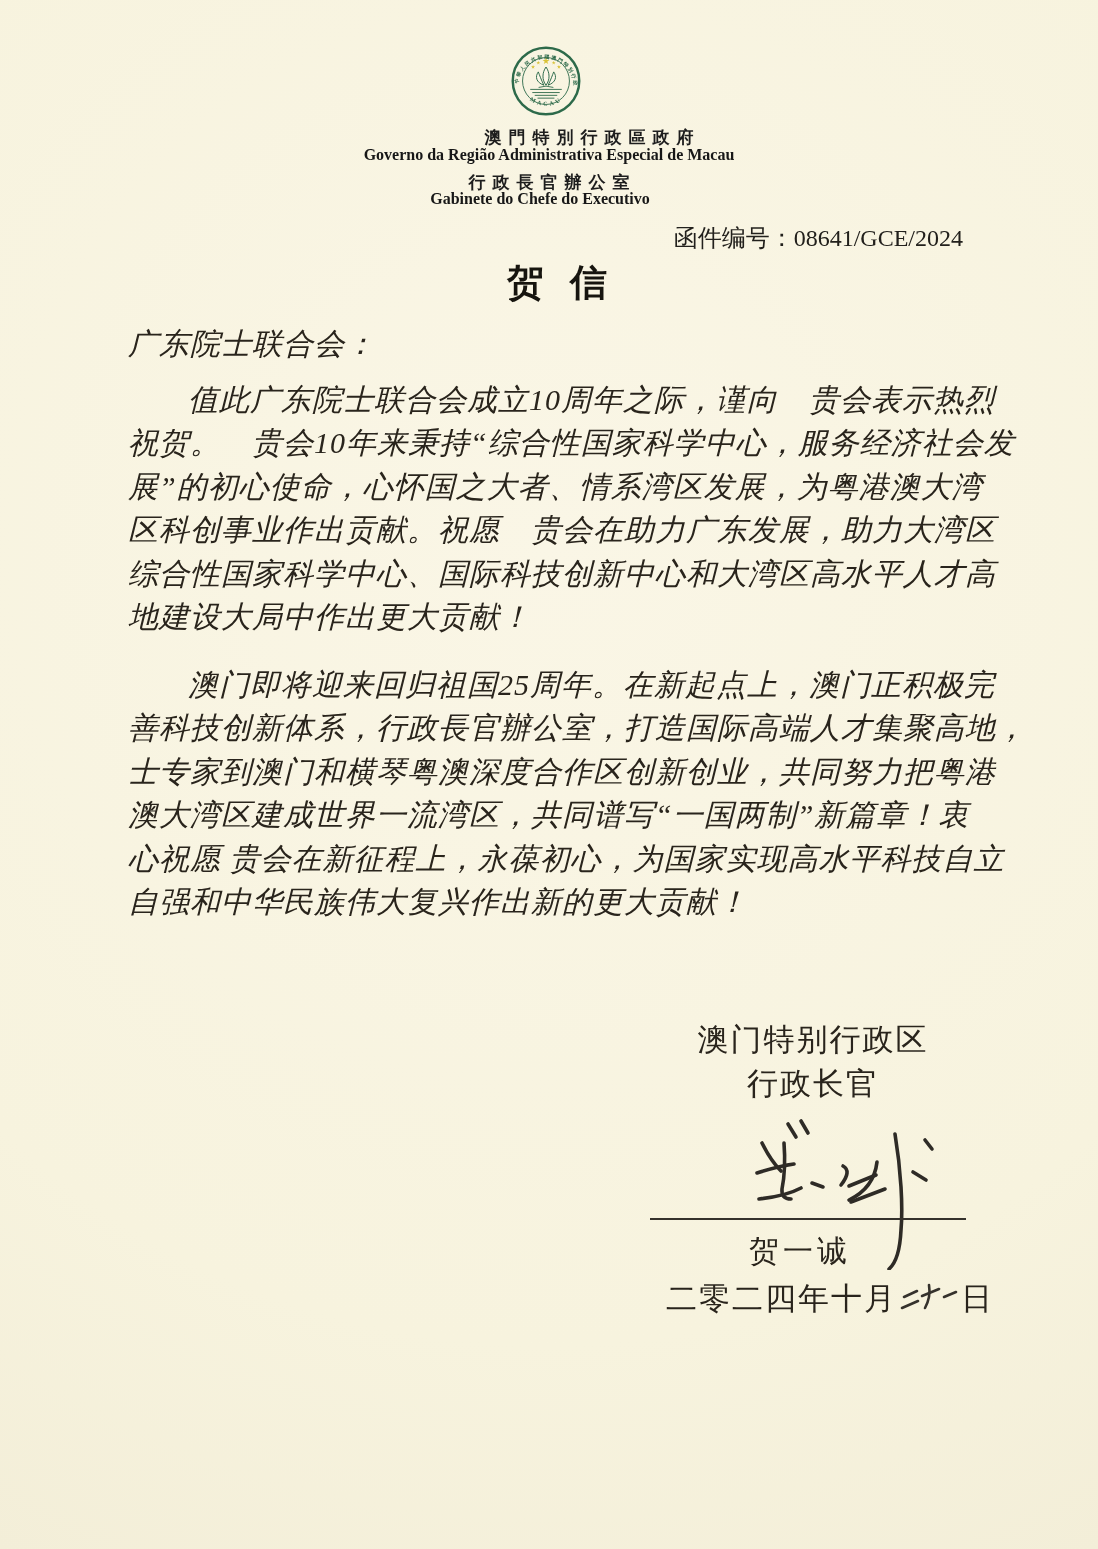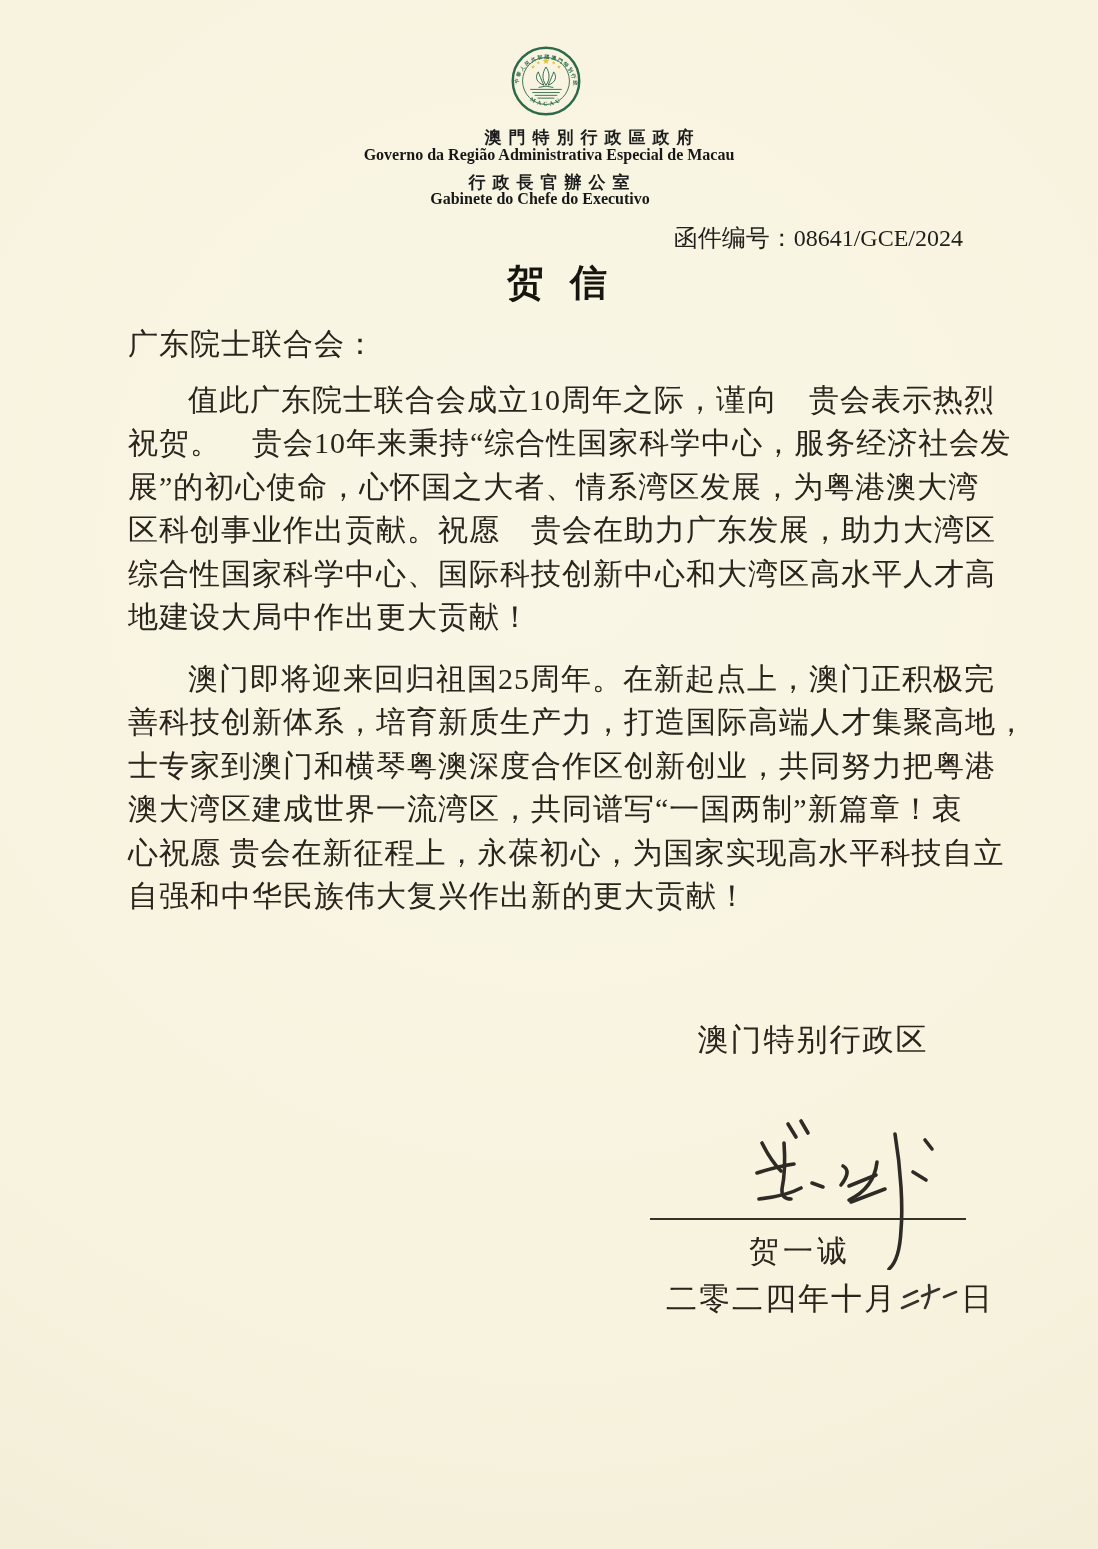--- a/index.html
+++ b/index.html
@@ -25,22 +25,22 @@
   
   .ref{position:absolute;top:222px;right:135px;font-size:24px;color:#22201c;}
   .title{position:absolute;top:258px;left:8px;width:1098px;margin:0;text-align:center;
     font-family:"Liberation Sans","DejaVu Sans",sans-serif;
     font-size:37px;font-weight:bold;letter-spacing:26px;text-indent:26px;color:#17150f;}
   
   .body{position:absolute;top:322px;left:128px;width:884px;
     font-size:30px;line-height:43.5px;letter-spacing:1px;color:#29241c;}
   .para{margin:0;}
   .para-1{margin-top:12px;}
-  .para-2{margin-top:18px;}
-  .line{white-space:nowrap;}
+  .para-2{margin-top:24px;}
+  .line{white-space:nowrap;font-style:italic;}
   .indent{text-indent:2em;}
   
   .closing{position:absolute;top:1018px;left:598px;width:430px;text-align:center;
     font-size:31px;line-height:43.5px;letter-spacing:2px;color:#29241c;}
   .signature-svg{position:absolute;top:1115px;left:680px;width:310px;height:155px;}
   .sig-line{position:absolute;top:1218px;left:650px;width:316px;height:0;
     border-top:2px solid #35322c;}
   .signer{position:absolute;top:1231px;left:680px;width:240px;text-align:center;
     font-size:30px;letter-spacing:4px;color:#29241c;}
   .date-line{position:absolute;top:1277px;left:666px;font-size:31px;letter-spacing:2px;
@@ -103,30 +103,31 @@
       <div class="line indent">值此广东院士联合会成立10周年之际，谨向　贵会表示热烈</div>
       <div class="line">祝贺。　贵会10年来秉持“综合性国家科学中心，服务经济社会发</div>
       <div class="line">展”的初心使命，心怀国之大者、情系湾区发展，为粤港澳大湾</div>
       <div class="line">区科创事业作出贡献。祝愿　贵会在助力广东发展，助力大湾区</div>
       <div class="line">综合性国家科学中心、国际科技创新中心和大湾区高水平人才高</div>
       <div class="line">地建设大局中作出更大贡献！</div>
     </div>
 
     <div class="para para-2">
       <div class="line indent">澳门即将迎来回归祖国25周年。在新起点上，澳门正积极完</div>
-      <div class="line">善科技创新体系，培育新质生产力，打造国际高端人才集聚高地，</div>
+      <div class="line">善科技创新体系，行政長官辦公室，打造国际高端人才集聚高地，</div>
       <div class="line">士专家到澳门和横琴粤澳深度合作区创新创业，共同努力把粤港</div>
       <div class="line">澳大湾区建成世界一流湾区，共同谱写“一国两制”新篇章！衷</div>
       <div class="line">心祝愿 贵会在新征程上，永葆初心，为国家实现高水平科技自立</div>
       <div class="line">自强和中华民族伟大复兴作出新的更大贡献！</div>
     </div>
   </div>
 
   <div class="closing">
     <div>澳门特别行政区</div>
+    <div>行政长官</div>
   </div>
 
   <svg class="signature-svg" viewBox="0 0 310 155" fill="none" stroke="#2e2b26" stroke-width="3.6" stroke-linecap="round" stroke-linejoin="round" aria-label="贺一诚">
     <path d="M108,9 l8,13"></path>
     <path d="M121,6 l7,12"></path>
     <path d="M82,28 q9,18 19,28"></path>
     <path d="M104,28 q2,26 -2,46 q-1,10 9,10"></path>
     <path d="M77,58 q22,-7 37,-9"></path>
     <path d="M79,84 q27,-3 42,-11"></path>
     <path d="M132,68 l11,4"></path>

